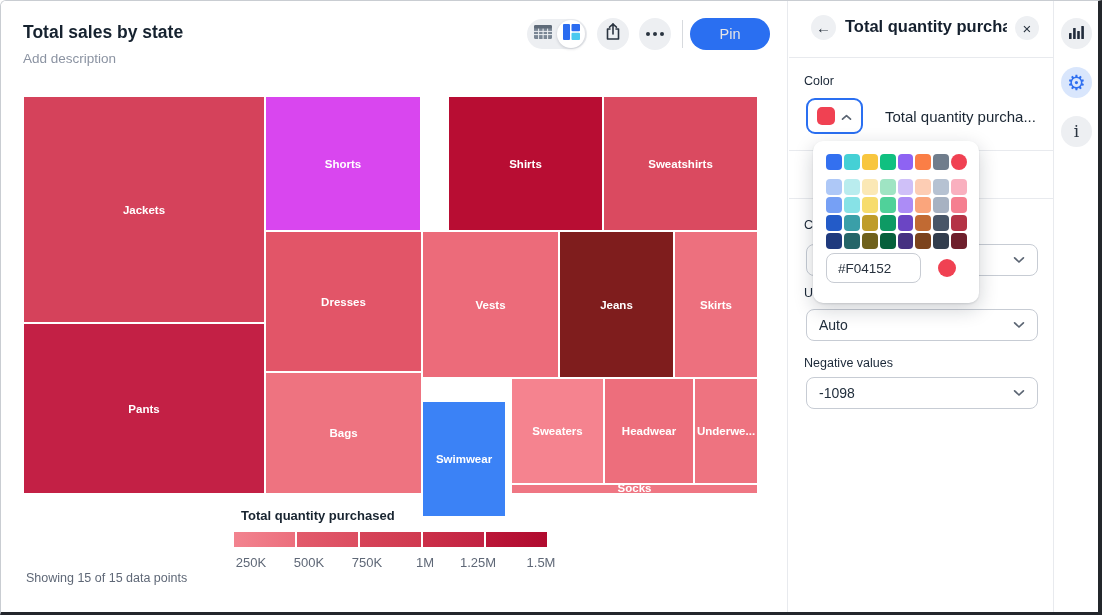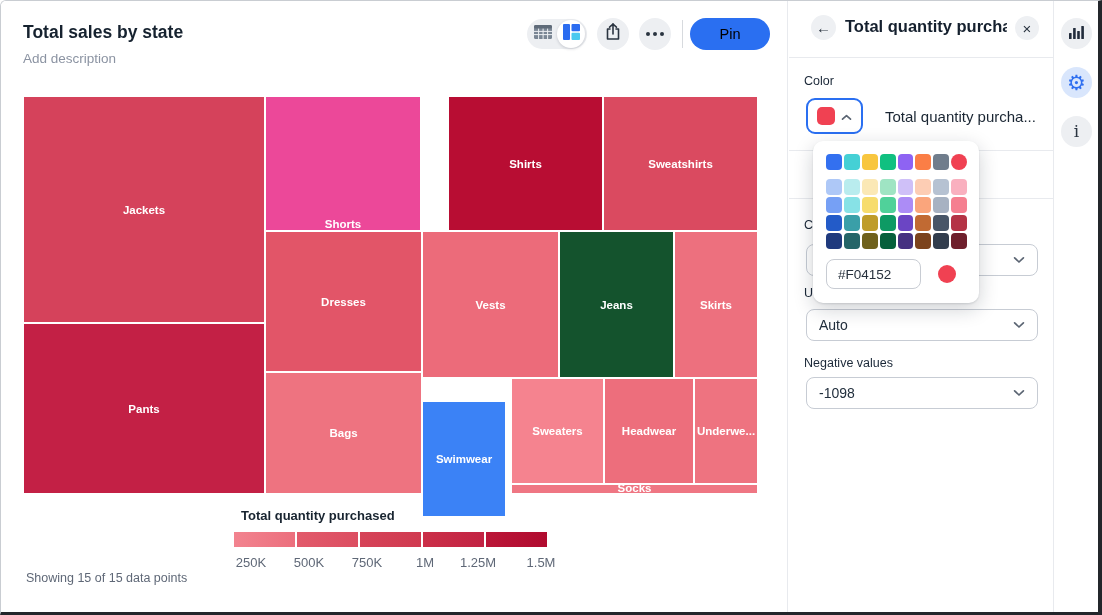--- a/index.html
+++ b/index.html
@@ -14,21 +14,21 @@
   .page-subtitle { position:absolute; left:22px; top:50px; font-size:13.5px; color:#8b93a2; }
 
   .toolbar { position:absolute; left:526px; top:16px; height:34px; display:flex; align-items:center; }
   .seg { display:flex; align-items:center; background:#edeff2; border-radius:15px; height:30px; padding:0 2px; }
   .seg-btn { width:28px; height:28px; border-radius:50%; display:flex; align-items:center; justify-content:center; }
   .seg-btn.active { background:#fff; box-shadow:0 1px 3px rgba(20,30,50,.18); }
   .circ-btn { width:32px; height:32px; border-radius:50%; background:#edeff2; display:flex; align-items:center; justify-content:center; margin-left:10px; }
   .dots { display:flex; gap:3px; }
   .dots i { width:4px; height:4px; border-radius:50%; background:#2a3440; }
   .tb-divider { width:1px; height:28px; background:#d7dade; margin-left:11px; }
-  .pin-btn { margin-left:7px; width:80px; height:32px; border-radius:16px; background:#2a6ff1; color:#000000;
+  .pin-btn { margin-left:7px; width:80px; height:32px; border-radius:16px; background:#2a6ff1; color:#e5e5e5;
              font-size:14.5px; font-weight:500; display:flex; align-items:center; justify-content:center; border:none; }
 
   .treemap { position:absolute; left:22px; top:95px; width:735px; height:398px; }
   .tile { position:absolute; border:1px solid #fff; display:flex; align-items:center; justify-content:center; overflow:hidden; }
   .tile span { color:#fff; font-size:11.5px; font-weight:600; white-space:nowrap; }
   .tile.thin { overflow:visible; }
   .tile.thin span { position:relative; top:-1px; }
 
   .legend { position:absolute; left:233px; top:507px; width:313px; }
   .legend-title { font-size:13px; font-weight:700; color:#182430; margin-left:7px; }
@@ -60,21 +60,21 @@
             display:flex; align-items:center; padding:0 12px; font-size:14px; color:#222f3d; }
   .select svg { position:absolute; right:12px; }
 
   
   .popup { position:absolute; left:24px; top:140px; width:166px; height:162px; background:#fff; border-radius:10px;
            box-shadow:0 1px 2px rgba(15,25,40,.12), 0 6px 20px rgba(15,25,40,.2); padding:13px 12px 13px 13px; z-index:5; }
   .prow { display:flex; gap:2px; margin-bottom:2px; }
   .prow.first { margin-bottom:9px; }
   .sw { width:16px; height:16px; border-radius:4px; }
   .sw.sel { border-radius:50%; }
-  .hex-row { display:flex; align-items:center; margin-top:10px; }
+  .hex-row { display:flex; align-items:center; margin-top:4px; }
   .hex-input { width:95px; height:30px; border:1px solid #c8ccd3; border-radius:8px; font-size:13.5px; color:#27313d;
                padding:0 0 0 11px; font-family:"Liberation Sans", sans-serif; outline:none; background:#fff; }
   .hex-dot { width:18px; height:18px; border-radius:50%; margin-left:17px; }
 
   
   .right-rail { position:absolute; left:1052px; top:0; width:46px; height:612px; background:#fff; border-left:1px solid #e8eaee; }
   .rail-btn { position:absolute; left:7px; width:31px; height:31px; border-radius:50%; background:#edeff2;
               display:flex; align-items:center; justify-content:center; }
   .rail-btn.active { background:#d9e6fc; }
   .gear-glyph { font-size:21px; color:#2f6ff0; line-height:1; }
@@ -136,39 +136,39 @@
       <button class="pin-btn">Pin</button>
     </div>
 
     <div class="treemap">
         <div class="tile" style="left: 0px; top: 0px; width: 242px; height: 227px; background: rgb(213, 66, 91);">
           <span>Jackets</span>
         </div>
         <div class="tile" style="left: 0px; top: 227px; width: 242px; height: 171px; background: rgb(195, 32, 69);">
           <span>Pants</span>
         </div>
-        <div class="tile" style="left: 242px; top: 0px; width: 156px; height: 135px; background: #ec4899; align-items: flex-end;">
+        <div class="tile" style="left: 242px; top: 0px; width: 156px; height: 135px; background: #d946ef;">
           <span>Shorts</span>
         </div>
         <div class="tile" style="left: 425px; top: 0px; width: 155px; height: 135px; background: rgb(184, 13, 51);">
           <span>Shirts</span>
         </div>
         <div class="tile" style="left: 580px; top: 0px; width: 155px; height: 135px; background: rgb(218, 74, 96);">
           <span>Sweatshirts</span>
         </div>
         <div class="tile" style="left: 242px; top: 135px; width: 157px; height: 141px; background: rgb(226, 85, 104);">
           <span>Dresses</span>
         </div>
         <div class="tile" style="left: 242px; top: 276px; width: 157px; height: 122px; background: rgb(238, 115, 128);">
           <span>Bags</span>
         </div>
         <div class="tile" style="left: 399px; top: 135px; width: 137px; height: 147px; background: rgb(236, 107, 122);">
           <span>Vests</span>
         </div>
-        <div class="tile" style="left: 536px; top: 135px; width: 115px; height: 147px; background: #14532d; text-align: right;">
+        <div class="tile" style="left: 536px; top: 135px; width: 115px; height: 147px; background: #7f1d1d; text-align: right;">
           <span>Jeans</span>
         </div>
         <div class="tile" style="left: 651px; top: 135px; width: 84px; height: 147px; background: rgb(237, 112, 126);">
           <span>Skirts</span>
         </div>
         <div class="tile" style="left: 399px; top: 282px; width: 84px; height: 116px; background: #3b82f6; margin-top: 23px;">
           <span>Swimwear</span>
         </div>
         <div class="tile" style="left: 581px; top: 282px; width: 90px; height: 106px; background: rgb(237, 110, 124);">
           <span>Headwear</span>

